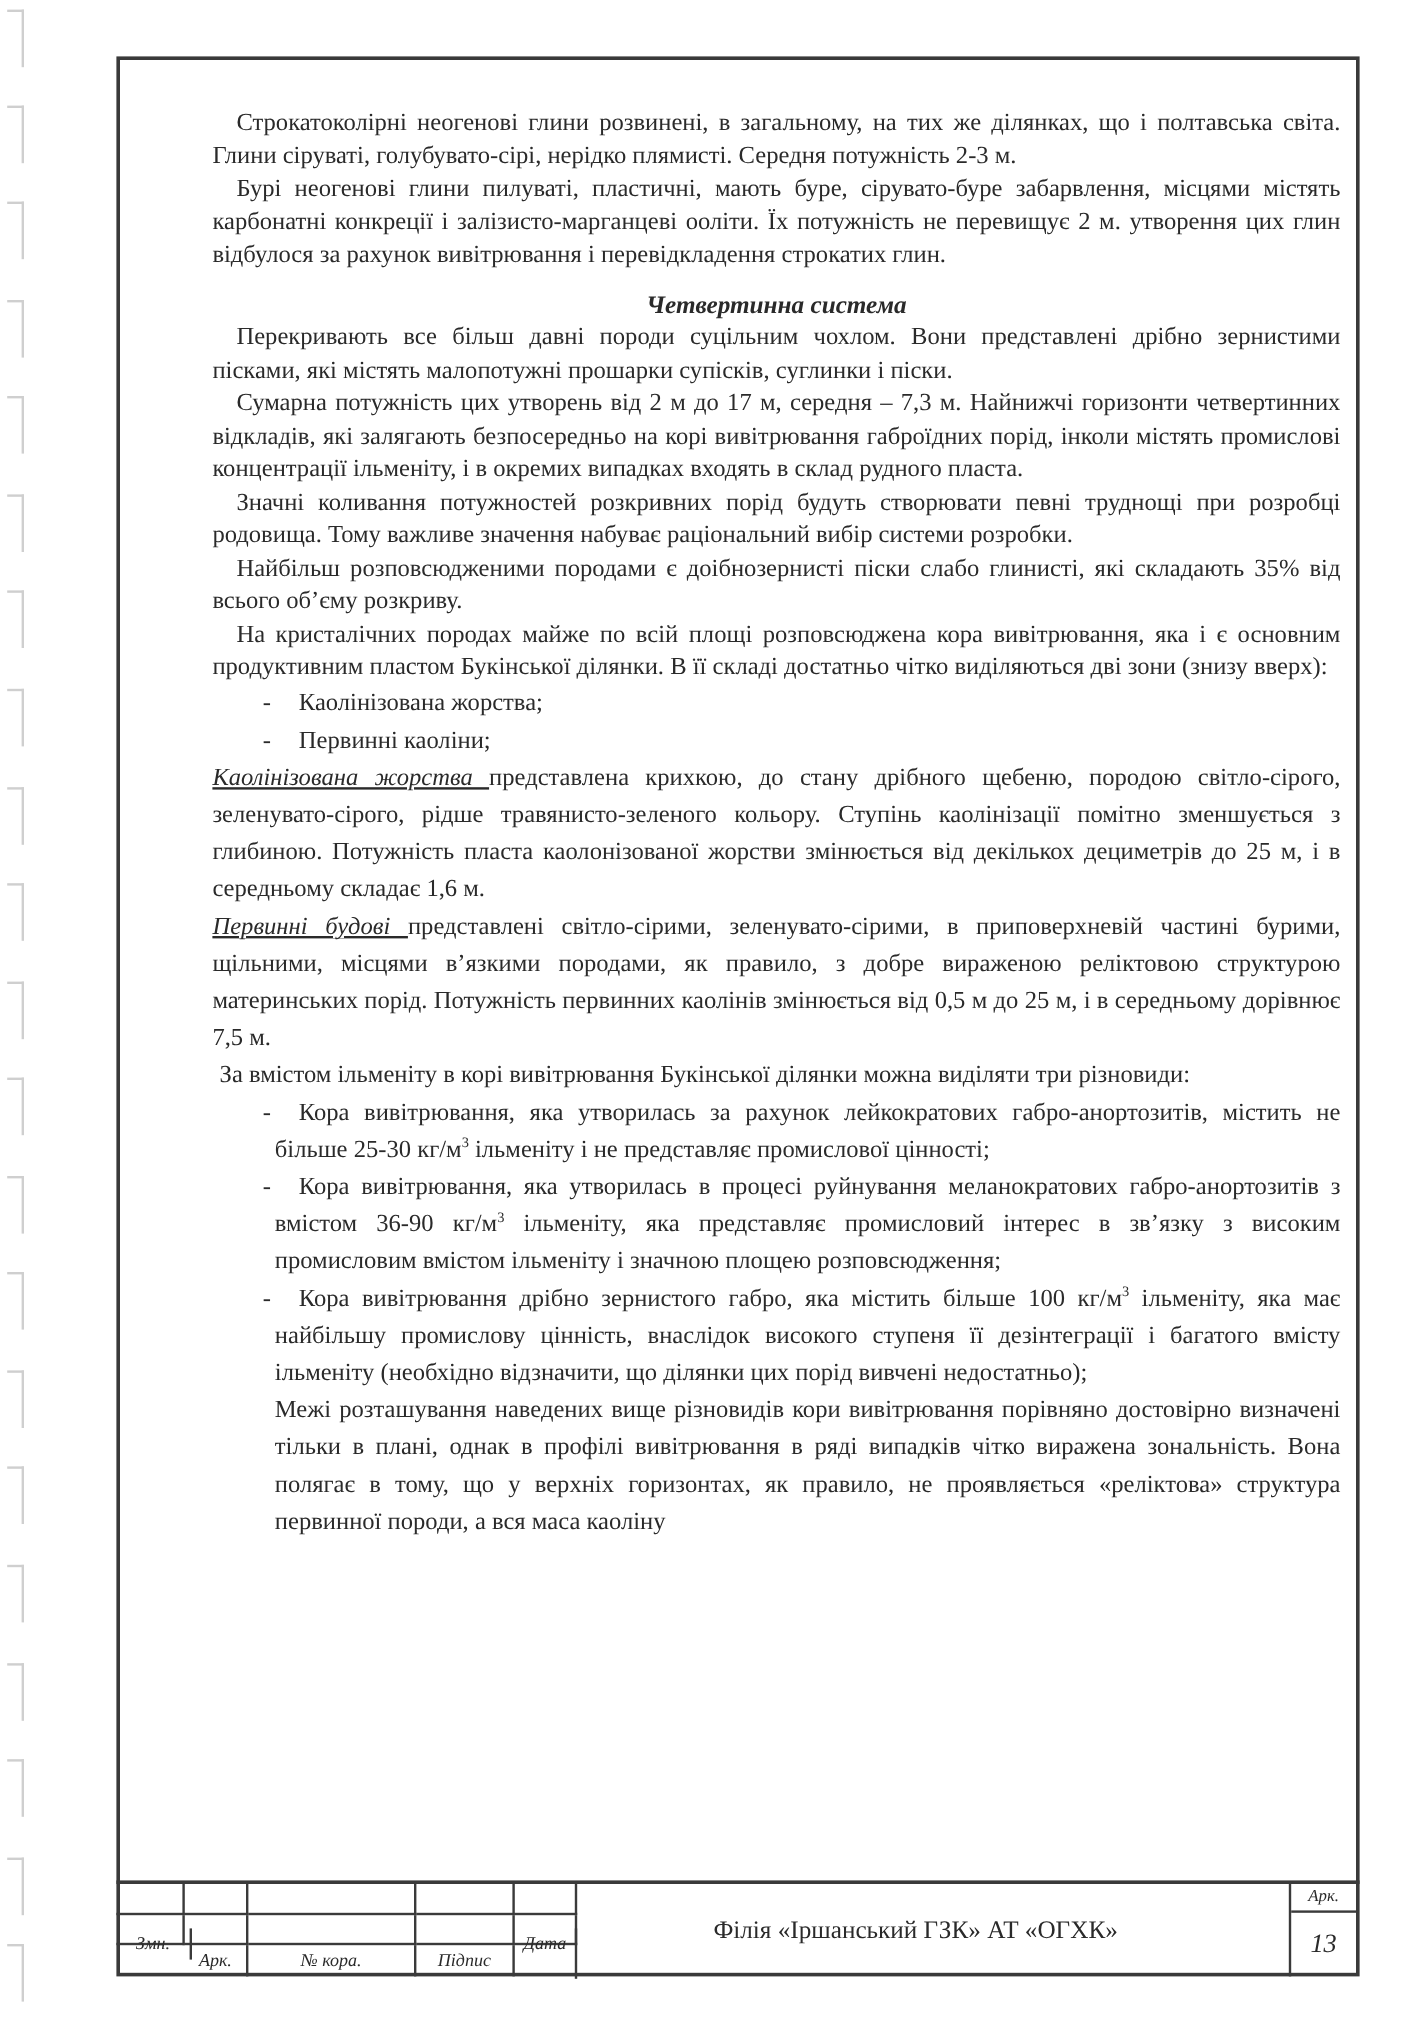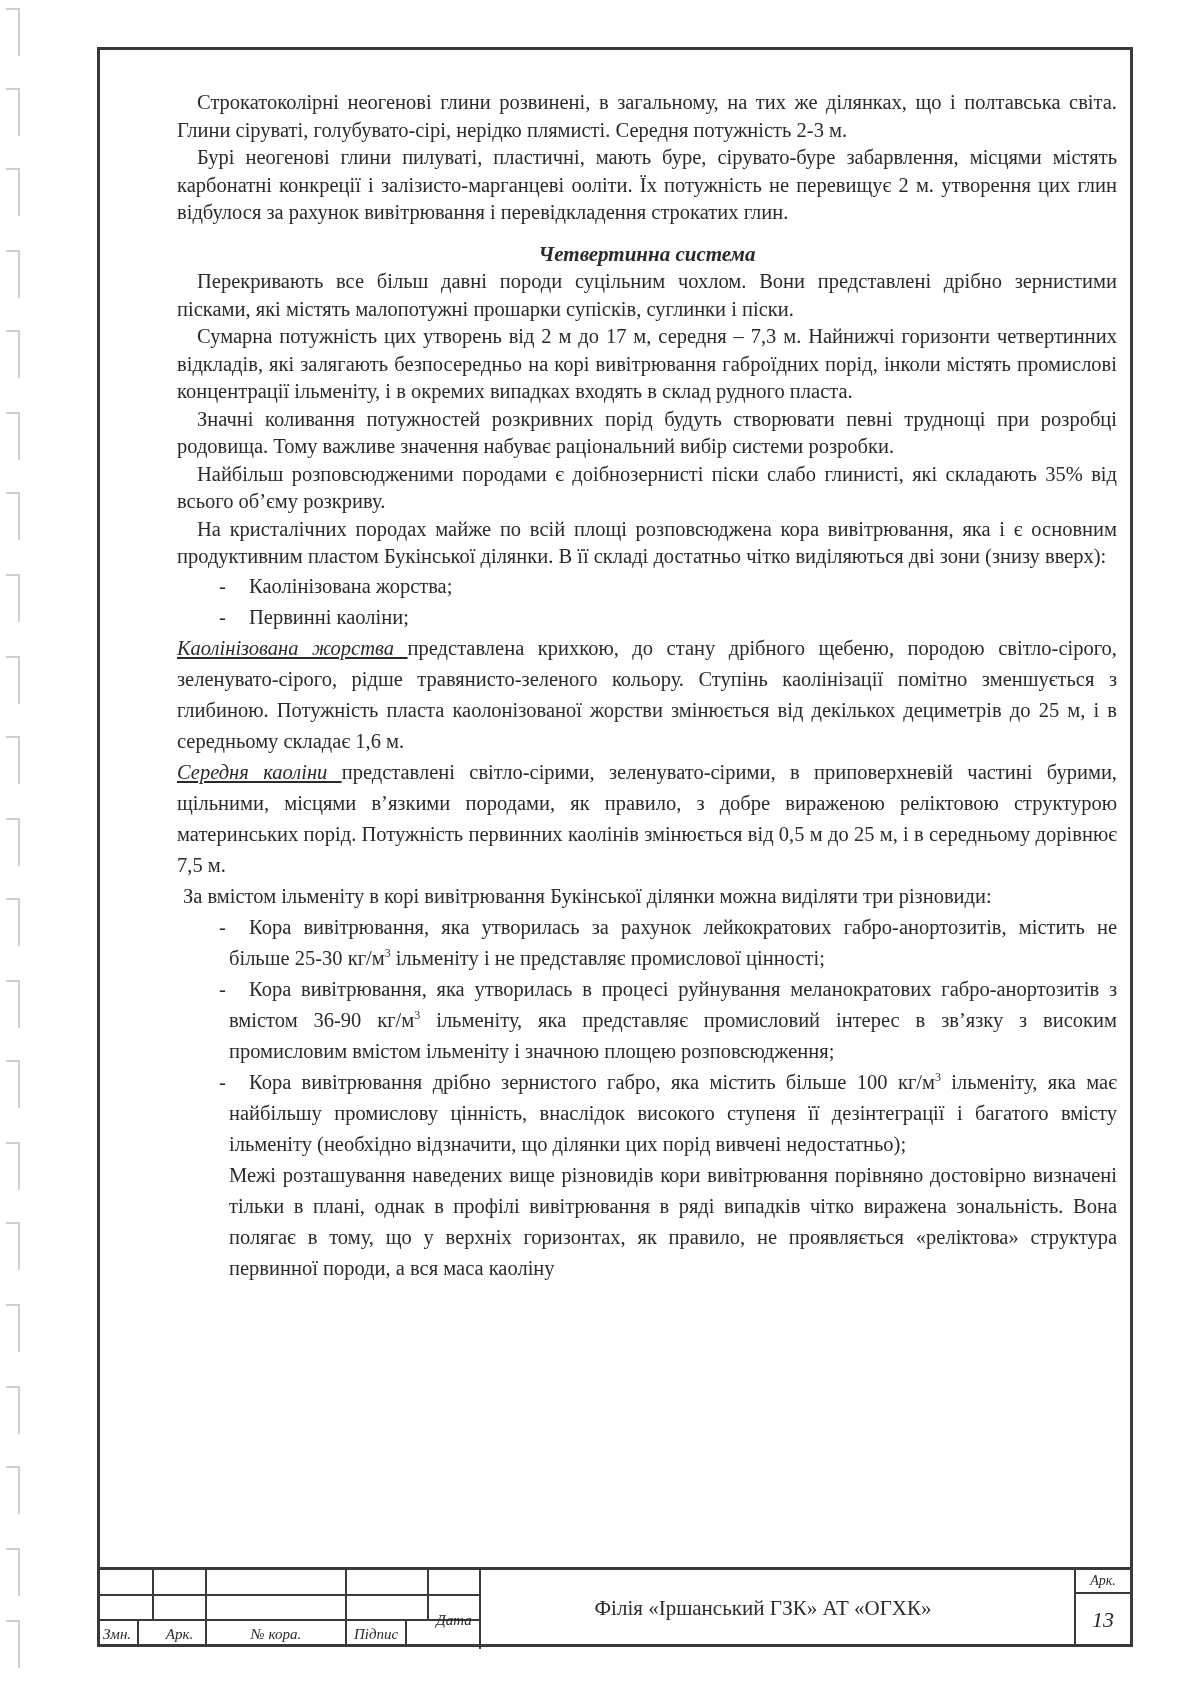--- a/index.html
+++ b/index.html
@@ -76,21 +76,21 @@
   <p>Найбільш розповсюдженими породами є доібнозернисті піски слабо глинисті, які складають 35% від всього об’єму розкриву.</p>
   <p>На кристалічних породах майже по всій площі розповсюджена кора вивітрювання, яка і є основним продуктивним пластом Букінської  ділянки. В її складі достатньо чітко виділяються дві зони (знизу вверх):</p>
 
   <div class="spaced">
     <p class="li"><span class="dash">-</span><span>Каолінізована жорства;</span></p>
     <p class="li"><span class="dash">-</span><span>Первинні каоліни;</span></p>
   </div>
 
   <div class="spaced">
     <p class="noind"><span class="u">Каолінізована жорства </span><span>представлена крихкою, до стану дрібного щебеню, породою світло-сірого, зеленувато-сірого, рідше травянисто-зеленого кольору. Ступінь каолінізації помітно зменшується з глибиною. Потужність пласта каолонізованої жорстви змінюється від декількох дециметрів до 25 м, і в середньому складає 1,6 м.</span></p>
-    <p class="noind"><span class="u">Середня каоліни </span><span>представлені світло-сірими, зеленувато-сірими, в приповерхневій частині бурими, щільними, місцями в’язкими породами, як правило, з добре вираженою реліктовою структурою материнських порід. Потужність первинних каолінів змінюється від 0,5 м до 25 м, і в середньому дорівнює 7,5 м.</span></p>
+    <p class="noind"><span class="u">Первинні будові </span><span>представлені світло-сірими, зеленувато-сірими, в приповерхневій частині бурими, щільними, місцями в’язкими породами, як правило, з добре вираженою реліктовою структурою материнських порід. Потужність первинних каолінів змінюється від 0,5 м до 25 м, і в середньому дорівнює 7,5 м.</span></p>
     <p class="noind" style="text-indent:6px">За вмістом ільменіту в корі вивітрювання Букінської ділянки можна виділяти три різновиди:</p>
 
     <p class="li"><span class="dash">-</span><span>Кора вивітрювання, яка утворилась за рахунок лейкократових габро-анортозитів, містить не більше 25-30 кг/м</span><sup>3</sup><span> ільменіту і не представляє промислової цінності;</span></p>
     <p class="li"><span class="dash">-</span><span>Кора вивітрювання, яка утворилась в процесі руйнування меланократових габро-анортозитів з вмістом 36-90 кг/м</span><sup>3</sup><span> ільменіту, яка представляє промисловий інтерес в зв’язку з високим промисловим вмістом ільменіту і значною площею розповсюдження;</span></p>
     <p class="li"><span class="dash">-</span><span>Кора вивітрювання дрібно зернистого габро, яка містить більше 100 кг/м</span><sup>3</sup><span> ільменіту, яка має найбільшу промислову цінність, внаслідок високого ступеня її дезінтеграції і багатого вмісту ільменіту (необхідно відзначити, що ділянки цих порід вивчені недостатньо);</span></p>
 
     <p class="li" style="text-indent:0"><span>Межі розташування наведених вище різновидів кори вивітрювання порівняно достовірно визначені тільки в плані, однак в профілі вивітрювання в ряді випадків чітко виражена зональність. Вона полягає в тому, що у верхніх горизонтах, як правило, не проявляється «реліктова» структура первинної породи, а вся маса каоліну</span></p>
   </div>
 </div>
 
@@ -102,24 +102,24 @@
     <div class="tb-cell" style="left:110px;top:0;width:140px;height:26px"></div>
     <div class="tb-cell" style="left:250px;top:0;width:82px;height:26px"></div>
     <div class="tb-cell" style="left:332px;top:0;width:52px;height:26px"></div>
 
     <div class="tb-cell" style="left:0;top:26px;width:57px;height:25px"></div>
     <div class="tb-cell" style="left:57px;top:26px;width:53px;height:25px"></div>
     <div class="tb-cell" style="left:110px;top:26px;width:140px;height:25px"></div>
     <div class="tb-cell" style="left:250px;top:26px;width:82px;height:25px"></div>
     <div class="tb-cell" style="left:332px;top:26px;width:52px;height:25px"></div>
 
-    <div class="tb-cell tb-label" style="left:0;top:51px;width:42px;height:26px;border-bottom:none">Змн.</div>
+    <div class="tb-cell tb-label" style="left:0;top:37px;width:63px;height:26px;border-bottom:none">Змн.</div>
     <div class="tb-cell tb-label" style="left:57px;top:51px;width:53px;height:26px;border-bottom:none">Арк.</div>
     <div class="tb-cell tb-label" style="left:110px;top:51px;width:140px;height:26px;border-bottom:none">№ кора.</div>
-    <div class="tb-cell tb-label" style="left:250px;top:51px;width:60px;height:26px;border-bottom:none">Підпис</div>
+    <div class="tb-cell tb-label" style="left:250px;top:51px;width:82px;height:26px;border-bottom:none">Підпис</div>
     <div class="tb-cell tb-label" style="left:332px;top:37px;width:52px;height:42px;border-bottom:none">Дата</div>
   </div>
   <div class="tb-org">Філія «Іршанський ГЗК» АТ «ОГХК»</div>
   <div class="tb-ark">
     <div class="tb-ark-l">Арк.</div>
     <div class="tb-ark-n">13</div>
   </div>
 </div>
 
 </body></html>

